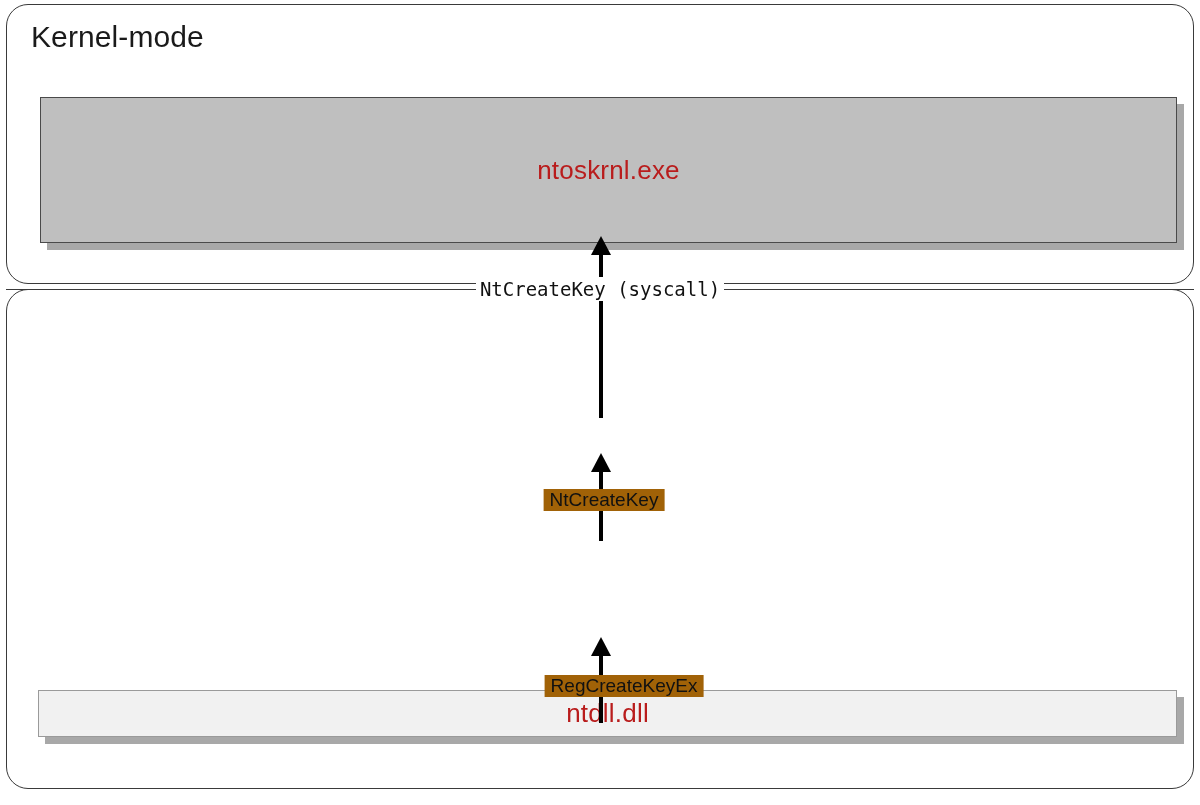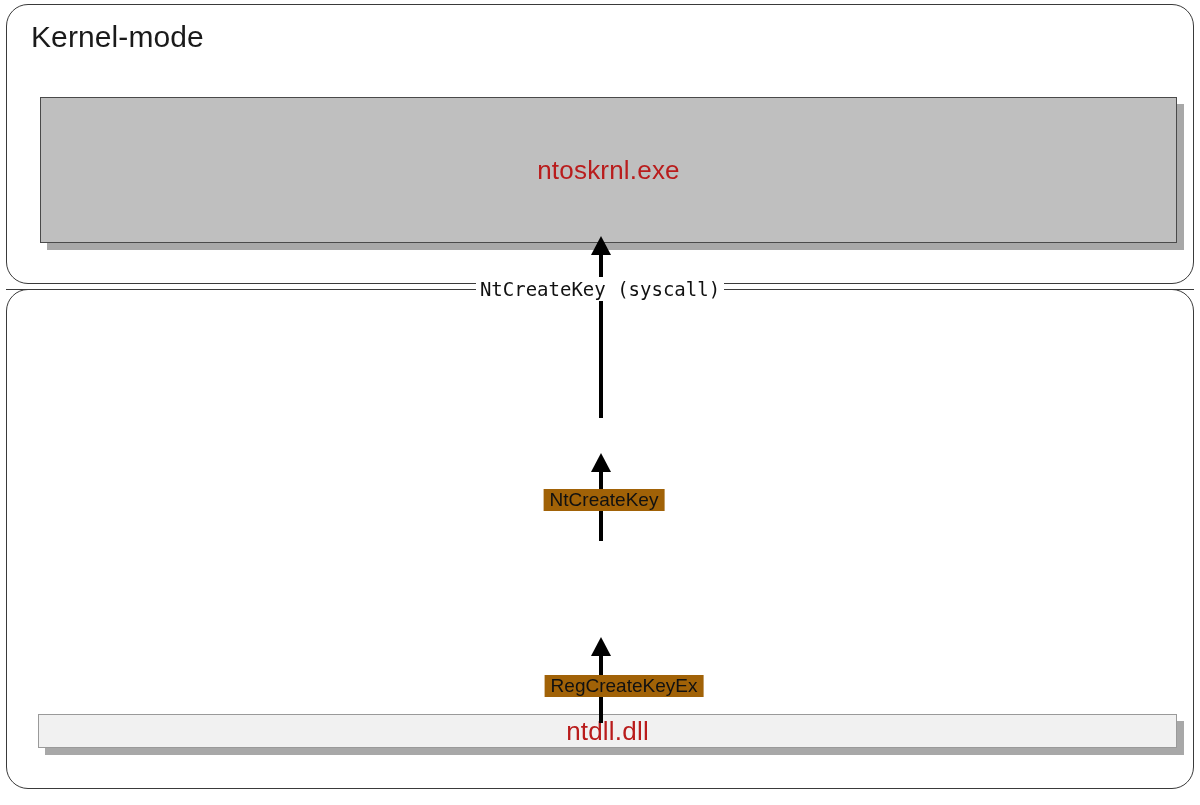--- a/index.html
+++ b/index.html
@@ -73,21 +73,21 @@
     border: 1.2px solid #9a9a9a;
     box-shadow: 7px 7px 0 0 #a8a8a8;
   }
   .module.dark {
     background: #bfbfbf;
     border: 1.4px solid #4a4a4a;
     box-shadow: 7px 7px 0 0 #a8a8a8;
   }
 
   #box-ntoskrnl     { left: 33px;  top: 92px;  width: 1137px; height: 146px; }
-  #box-ntdll        { left: 31px;  top: 400px; width: 1139px; height: 34px; margin-top: 24px;  }
+  #box-ntdll        { left: 31px;  top: 400px; width: 1139px; height: 47px;  }
 
   
   .arrow {
     position: absolute;
     width: 0;
   }
   .arrow .shaft {
     position: absolute;
     left: 0;
     width: 4px;

